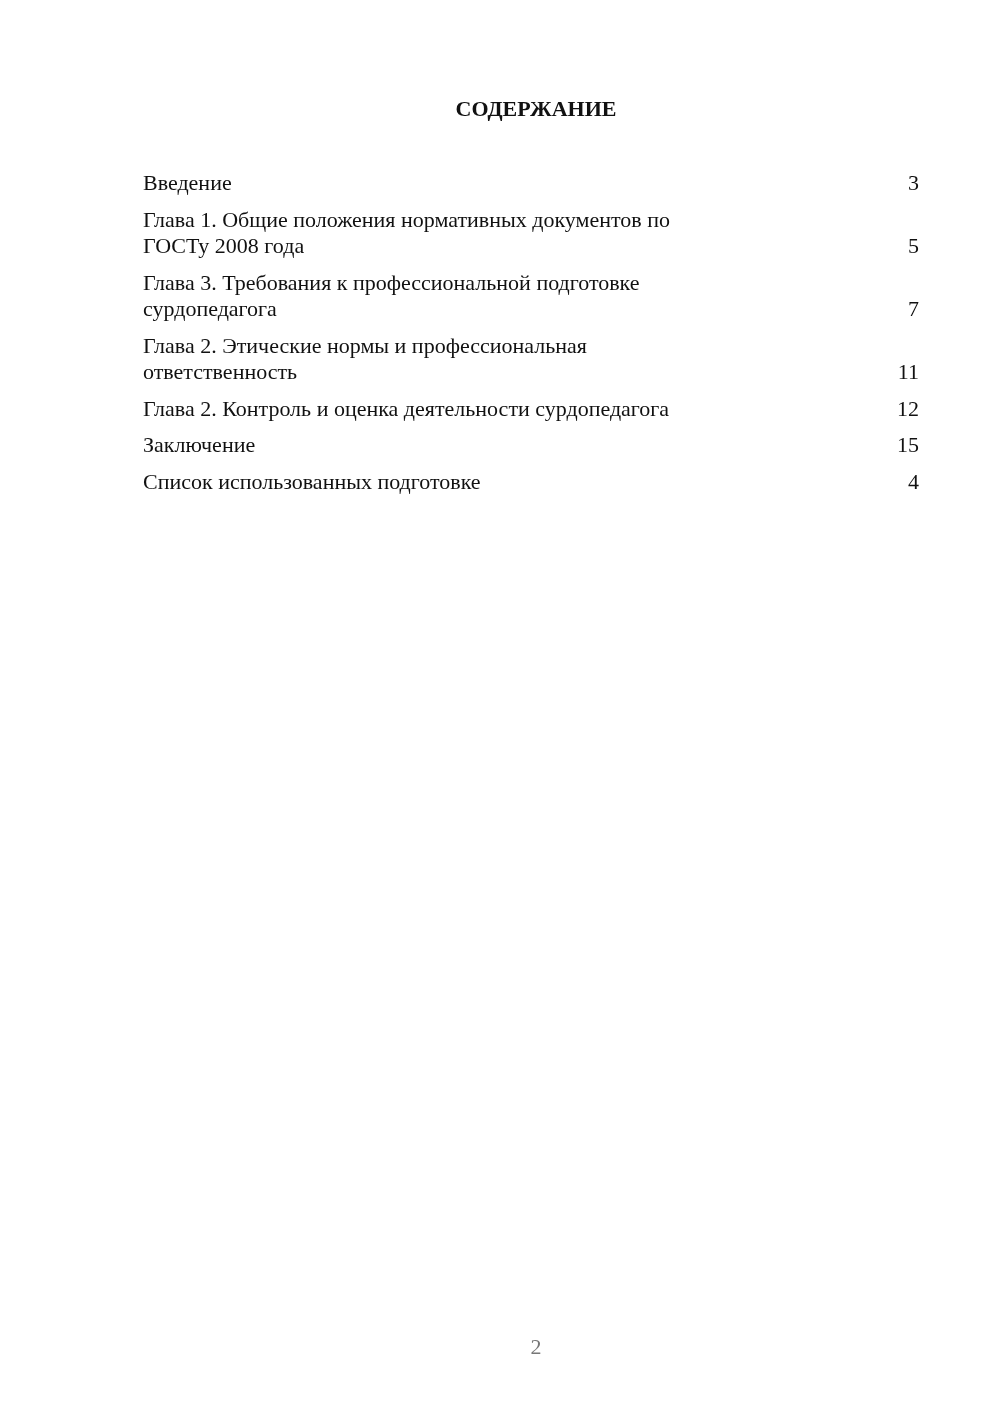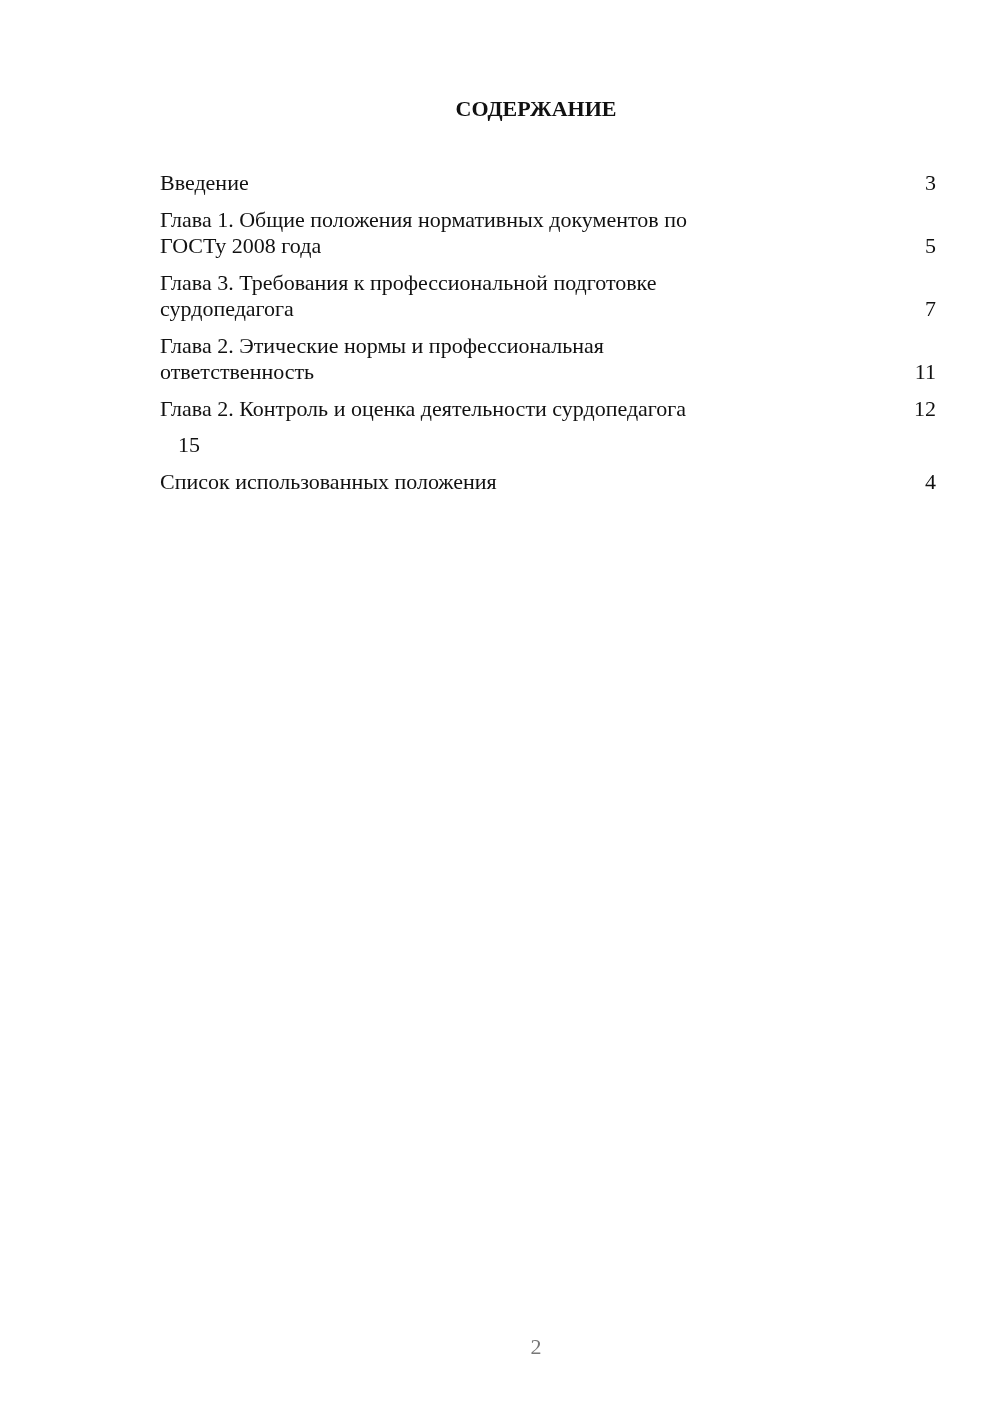--- a/index.html
+++ b/index.html
@@ -20,21 +20,21 @@
       top: 96px;
       left: 0;
       width: 1072px;
       text-align: center;
       font-size: 22px;
       font-weight: bold;
       letter-spacing: 0px;
     }
     .toc {
       position: absolute;
-      left: 160px;
+      left: 143px;
       top: 170px;
       width: 776px;
     }
     .toc-entry {
       display: flex;
       justify-content: space-between;
       align-items: flex-end;
       font-size: 22px;
       line-height: 26.5px;
       margin-bottom: 10px;
@@ -81,22 +81,23 @@
     <div class="toc-entry">
       <span class="toc-label">Глава 2. Этические нормы и профессиональная
 ответственность</span>
       <span class="toc-page">11</span>
     </div>
     <div class="toc-entry">
       <span class="toc-label">Глава 2. Контроль и оценка деятельности сурдопедагога</span>
       <span class="toc-page">12</span>
     </div>
     <div class="toc-entry">
+      <span class="toc-label">Заключение</span>
       <span class="toc-page">15</span>
     </div>
     <div class="toc-entry">
-      <span class="toc-label">Список использованных положения</span>
+      <span class="toc-label">Список использованных подготовке</span>
       <span class="toc-page">4</span>
     </div>
   </div>
 
   <div class="page-number">2</div>
 </div>
 
 </body></html>

